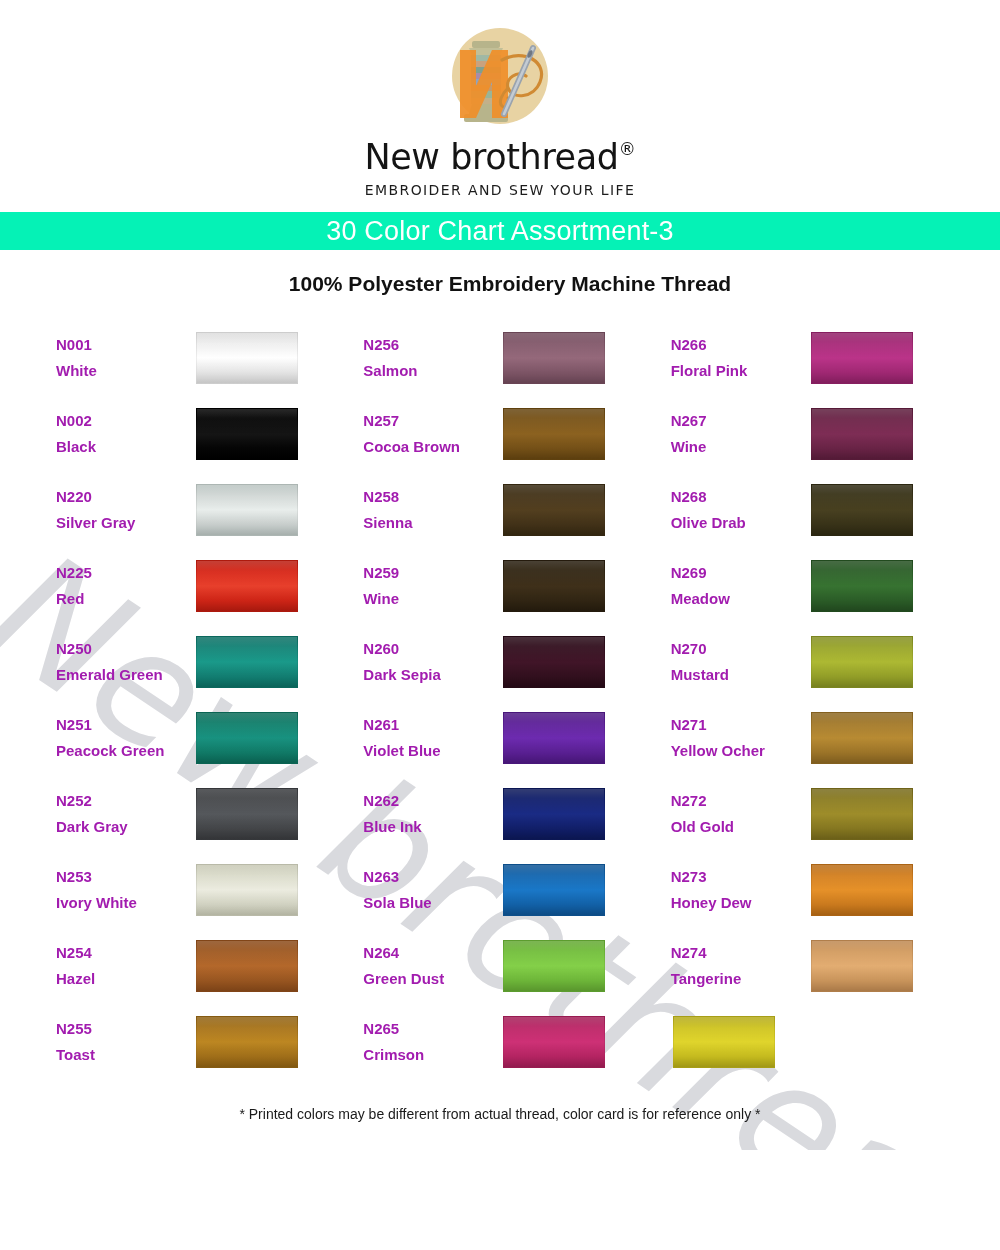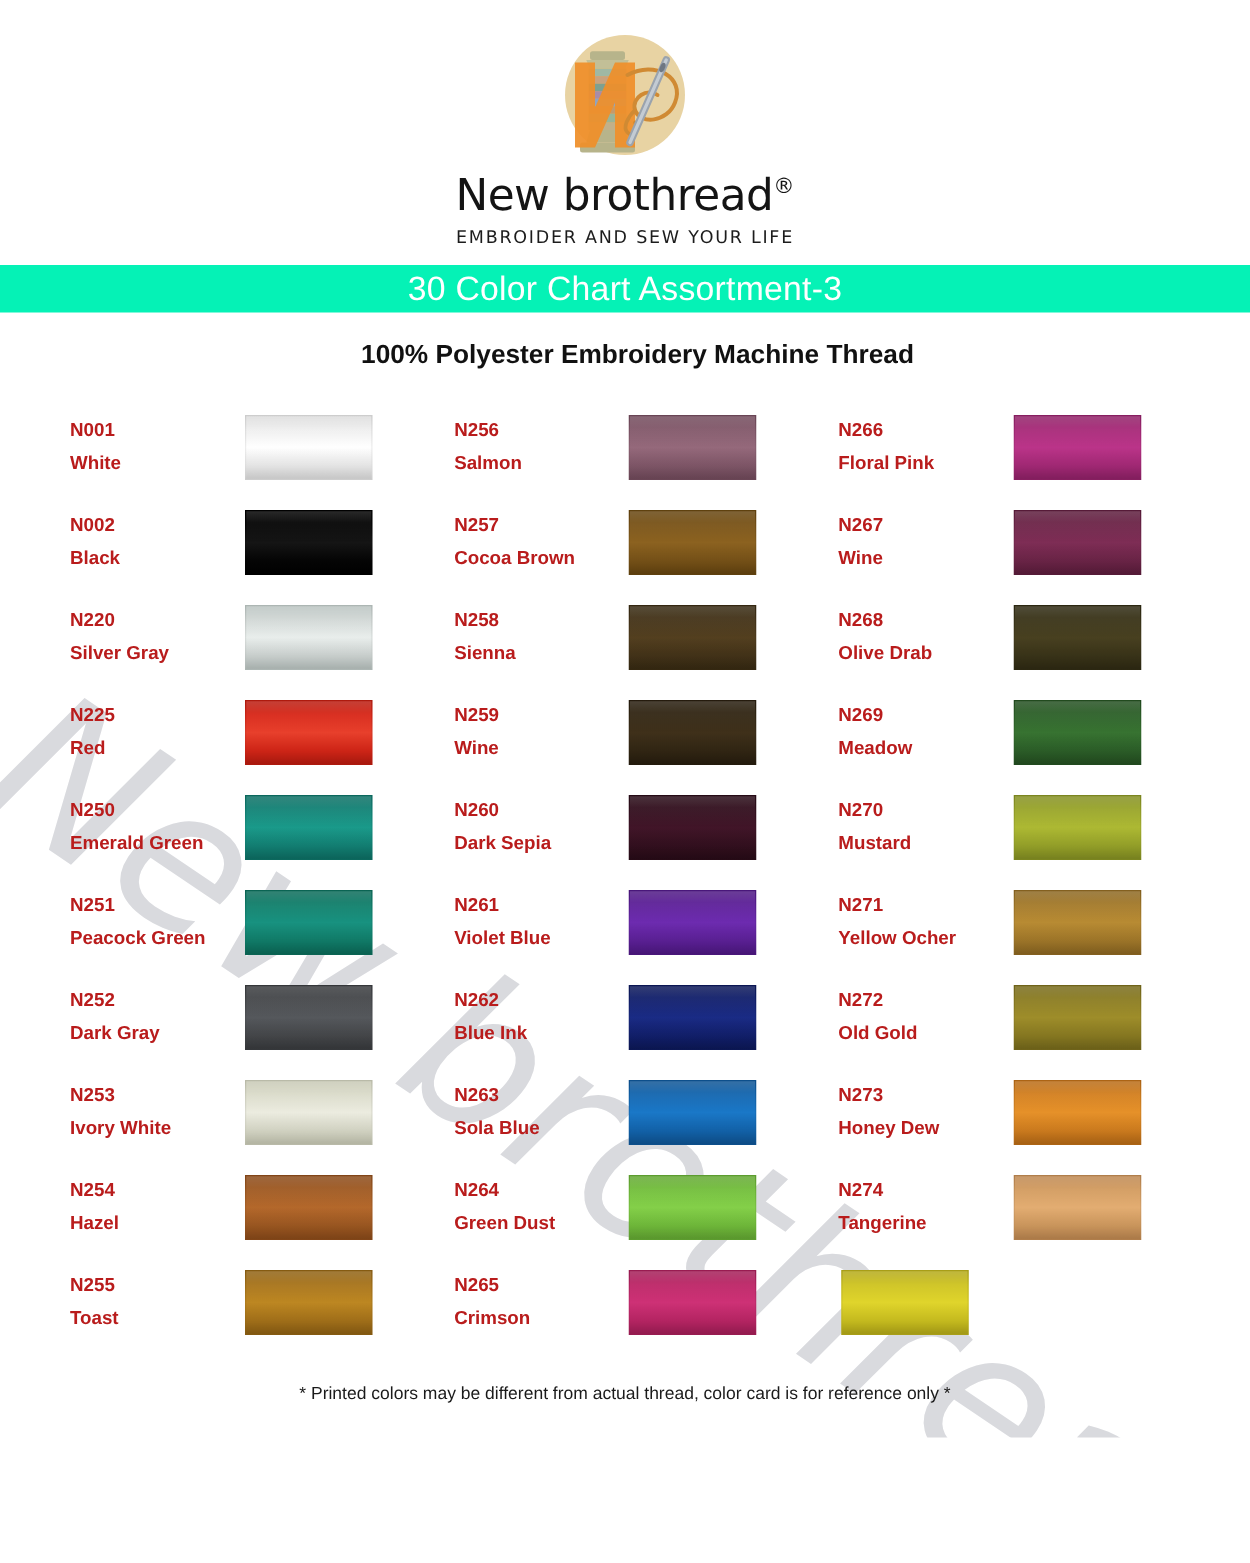--- a/index.html
+++ b/index.html
@@ -127,21 +127,21 @@
     display: flex;
     align-items: center;
     height: 76px;
   }
   .swatch-labels {
     width: 138px;
     flex: 0 0 138px;
     font-family: "Liberation Sans", sans-serif;
     font-size: 15px;
     font-weight: 700;
-    color: #b91c1c;
+    color: #a21caf;
     line-height: 1.72;
   }
   .swatch-code { display: block; white-space: nowrap; }
   .swatch-name { display: block; white-space: nowrap; }
 
   .swatch-chip {
     width: 102px;
     height: 52px;
     flex: 0 0 102px;
     margin-left: 2px;

